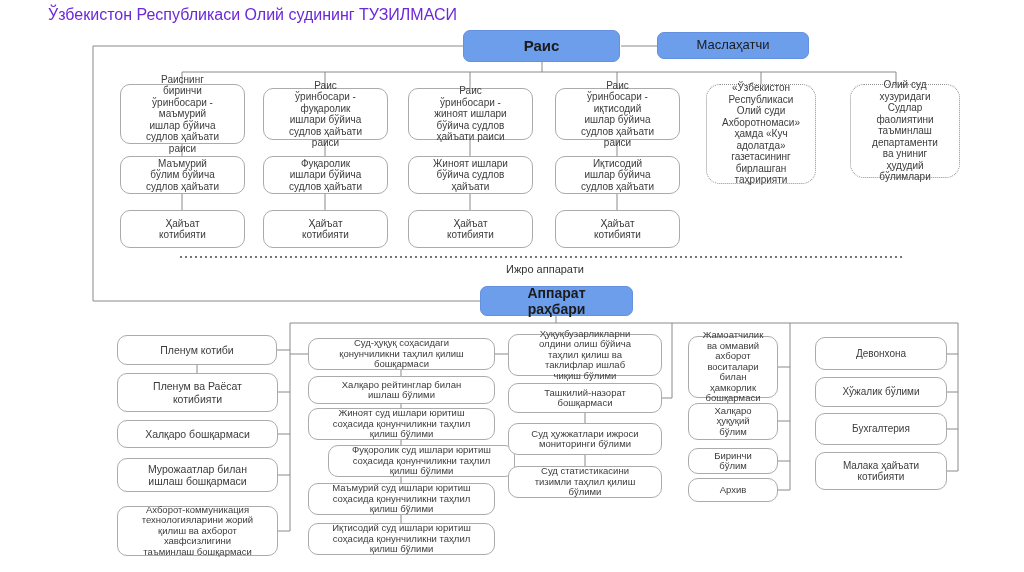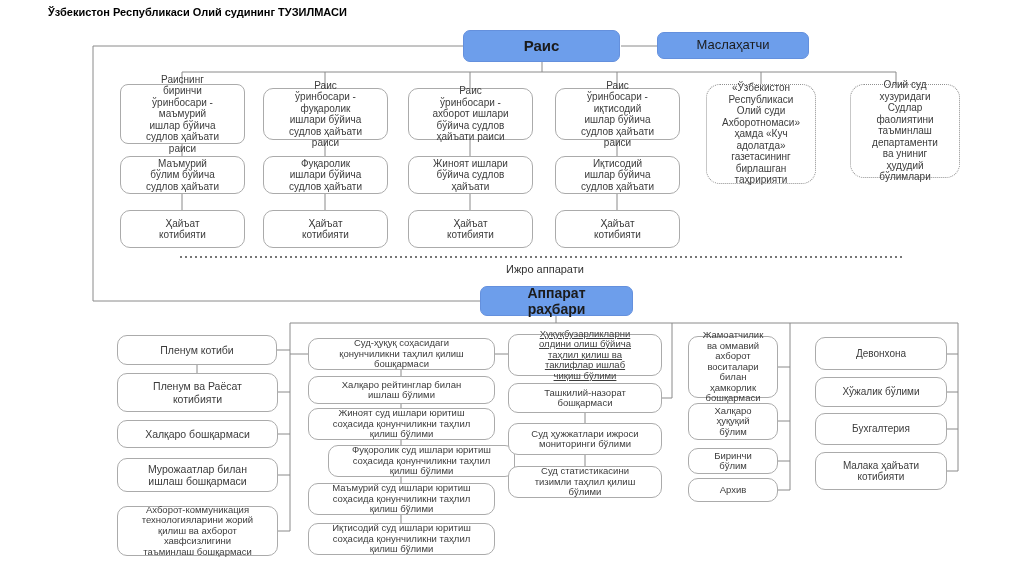--- a/index.html
+++ b/index.html
@@ -12,21 +12,21 @@
     position:absolute;background:#ffffff;border:1px solid #ababab;border-radius:10px;
     display:flex;align-items:center;justify-content:center;text-align:center;
     color:#3c3c3c;font-size:10px;line-height:1.15;padding:2px 22px;box-sizing:border-box;
   }
   .blue{
     background:#6d9eeb;border:1px solid #6490dd;border-radius:7px;color:#1b1b1b;
   }
   .dashed{border:1px dotted #8f8f8f;border-radius:14px;}
   .small{font-size:9.5px;line-height:1.1;}
   .title{
-    position:absolute;left:48px;top:6px;font-size:11px;font-weight:bold;color:#000000;
+    position:absolute;left:48px;top:6px;font-size:16px;font-weight:normal;color:#6d28d9;
   }
   .seplabel{
     position:absolute;left:480px;top:263px;width:130px;text-align:center;
     font-size:11px;color:#333333;
   }
 </style>
 </head>
 <body>
 
 <svg id="lines" viewBox="0 0 1024 572">
@@ -93,29 +93,29 @@
   </g>
 
   <line x1="180" y1="257" x2="903" y2="257" stroke="#4a4a4a" stroke-width="1.4" stroke-dasharray="2 3"></line>
 </svg>
 
 <div class="title">Ўзбекистон Республикаси Олий судининг ТУЗИЛМАСИ</div>
 
 <div class="node blue" style="left:463px;top:30px;width:157px;height:32px;font-size:15px;font-weight:bold;">Раис</div>
 <div class="node blue" style="left:657px;top:32px;width:152px;height:27px;font-size:13px;">Маслаҳатчи</div>
 
-<div class="node" style="left:120px;top:84px;width:125px;height:60px;border-radius:8px;">Раиснинг биринчи ўринбосари - маъмурий ишлар бўйича судлов ҳайъати раиси</div>
+<div class="node" style="left:120px;top:84px;width:125px;height:60px;">Раиснинг биринчи ўринбосари - маъмурий ишлар бўйича судлов ҳайъати раиси</div>
 <div class="node" style="left:120px;top:156px;width:125px;height:38px;">Маъмурий бўлим бўйича судлов ҳайъати</div>
 <div class="node" style="left:120px;top:210px;width:125px;height:38px;">Ҳайъат котибияти</div>
 
 <div class="node" style="left:263px;top:88px;width:125px;height:52px;">Раис ўринбосари - фуқаролик ишлари бўйича судлов ҳайъати раиси</div>
 <div class="node" style="left:263px;top:156px;width:125px;height:38px;">Фуқаролик ишлари бўйича судлов ҳайъати</div>
 <div class="node" style="left:263px;top:210px;width:125px;height:38px;">Ҳайъат котибияти</div>
 
-<div class="node" style="left:408px;top:88px;width:125px;height:52px;">Раис ўринбосари - ахборот ишлари бўйича судлов ҳайъати раиси</div>
+<div class="node" style="left:408px;top:88px;width:125px;height:52px;">Раис ўринбосари - жиноят ишлари бўйича судлов ҳайъати раиси</div>
 <div class="node" style="left:408px;top:156px;width:125px;height:38px;">Жиноят ишлари бўйича судлов ҳайъати</div>
 <div class="node" style="left:408px;top:210px;width:125px;height:38px;">Ҳайъат котибияти</div>
 
 <div class="node" style="left:555px;top:88px;width:125px;height:52px;">Раис ўринбосари - иқтисодий ишлар бўйича судлов ҳайъати раиси</div>
 <div class="node" style="left:555px;top:156px;width:125px;height:38px;">Иқтисодий ишлар бўйича судлов ҳайъати</div>
 <div class="node" style="left:555px;top:210px;width:125px;height:38px;">Ҳайъат котибияти</div>
 
 <div class="node dashed" style="left:706px;top:84px;width:110px;height:100px;">«Ўзбекистон Республикаси Олий суди Ахборотномаси» ҳамда «Куч адолатда» газетасининг бирлашган таҳририяти</div>
 <div class="node dashed" style="left:842px;top:84px;width:110px;height:94px;margin-left:8px;">Олий суд хузуридаги Судлар фаолиятини таъминлаш департаменти ва униниг ҳудудий бўлимлари</div>
 
@@ -129,21 +129,21 @@
 <div class="node" style="left:117px;top:458px;width:161px;height:34px;font-size:10.5px;">Мурожаатлар билан ишлаш бошқармаси</div>
 <div class="node small" style="left:117px;top:506px;width:161px;height:50px;">Ахборот-коммуникация технологияларини жорий қилиш ва ахборот хавфсизлигини таъминлаш бошқармаси</div>
 
 <div class="node small" style="left:308px;top:338px;width:187px;height:32px;">Суд-ҳуқуқ соҳасидаги қонунчиликни таҳлил қилиш бошқармаси</div>
 <div class="node small" style="left:308px;top:376px;width:187px;height:28px;">Халқаро рейтинглар билан ишлаш бўлими</div>
 <div class="node small" style="left:308px;top:408px;width:187px;height:32px;">Жиноят суд ишлари юритиш соҳасида қонунчиликни таҳлил қилиш бўлими</div>
 <div class="node small" style="left:308px;top:445px;width:187px;height:32px;margin-left:20px;">Фуқоролик суд ишлари юритиш соҳасида қонунчиликни таҳлил қилиш бўлими</div>
 <div class="node small" style="left:308px;top:483px;width:187px;height:32px;">Маъмурий суд ишлари юритиш соҳасида қонунчиликни таҳлил қилиш бўлими</div>
 <div class="node small" style="left:308px;top:523px;width:187px;height:32px;">Иқтисодий суд ишлари юритиш соҳасида қонунчиликни таҳлил қилиш бўлими</div>
 
-<div class="node small" style="left:508px;top:334px;width:154px;height:42px;text-decoration:underline;">Ҳуқуқбузарликларни олдини олиш бўйича таҳлил қилиш ва таклифлар ишлаб чиқиш бўлими</div>
+<div class="node small" style="left:508px;top:334px;width:154px;height:42px;">Ҳуқуқбузарликларни олдини олиш бўйича таҳлил қилиш ва таклифлар ишлаб чиқиш бўлими</div>
 <div class="node small" style="left:508px;top:383px;width:154px;height:30px;">Ташкилий-назорат бошқармаси</div>
 <div class="node small" style="left:508px;top:423px;width:154px;height:32px;">Суд ҳужжатлари ижроси мониторинги бўлими</div>
 <div class="node small" style="left:508px;top:466px;width:154px;height:32px;">Суд статистикасини тизимли таҳлил қилиш бўлими</div>
 
 <div class="node small" style="left:688px;top:336px;width:90px;height:62px;">Жамоатчилик ва оммавий ахборот воситалари билан ҳамкорлик бошқармаси</div>
 <div class="node small" style="left:688px;top:403px;width:90px;height:37px;">Халқаро ҳуқуқий бўлим</div>
 <div class="node small" style="left:688px;top:448px;width:90px;height:26px;">Биринчи бўлим</div>
 <div class="node small" style="left:688px;top:478px;width:90px;height:24px;">Архив</div>
 
 <div class="node" style="left:815px;top:337px;width:132px;height:33px;">Девонхона</div>

